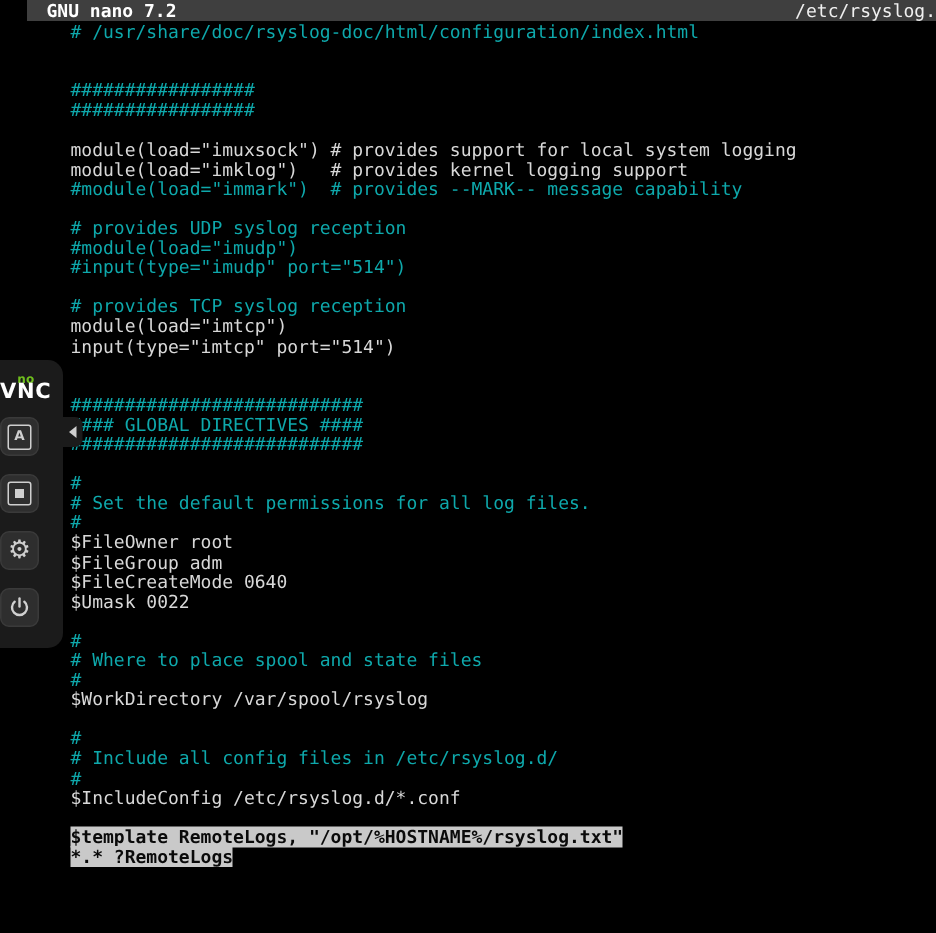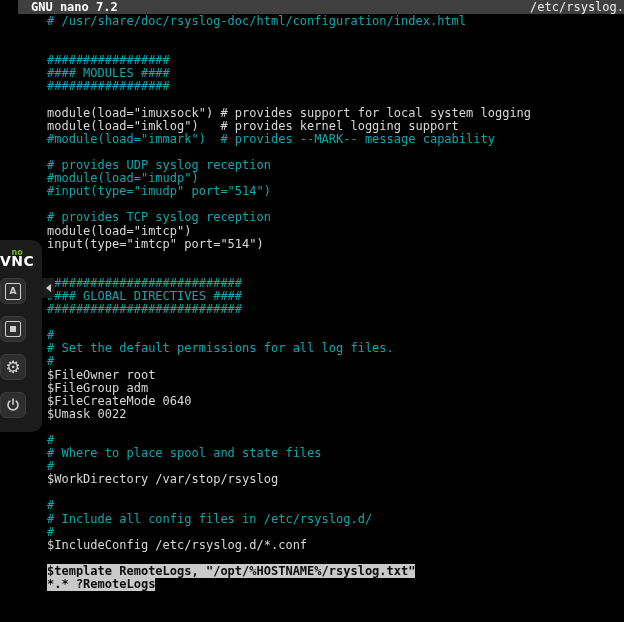--- a/index.html
+++ b/index.html
@@ -99,21 +99,20 @@
   <span class="app">GNU nano 7.2</span>
   <span class="file">/etc/rsyslog.</span>
 </div>
 
 <div class="editor">
   <div>
       <div class="line comment"># /usr/share/doc/rsyslog-doc/html/configuration/index.html</div>
       <div class="line blank"> </div>
       <div class="line blank"> </div>
       <div class="line comment">#################</div>
-      <div class="line comment">#### MODULES ####</div>
       <div class="line comment">#################</div>
       <div class="line blank"> </div>
       <div class="line code">module(load="imuxsock") # provides support for local system logging</div>
       <div class="line code">module(load="imklog")   # provides kernel logging support</div>
       <div class="line comment">#module(load="immark")  # provides --MARK-- message capability</div>
       <div class="line blank"> </div>
       <div class="line comment"># provides UDP syslog reception</div>
       <div class="line comment">#module(load="imudp")</div>
       <div class="line comment">#input(type="imudp" port="514")</div>
       <div class="line blank"> </div>
@@ -130,21 +129,21 @@
       <div class="line comment"># Set the default permissions for all log files.</div>
       <div class="line comment">#</div>
       <div class="line code">$FileOwner root</div>
       <div class="line code">$FileGroup adm</div>
       <div class="line code">$FileCreateMode 0640</div>
       <div class="line code">$Umask 0022</div>
       <div class="line blank"> </div>
       <div class="line comment">#</div>
       <div class="line comment"># Where to place spool and state files</div>
       <div class="line comment">#</div>
-      <div class="line code">$WorkDirectory /var/stop/rsyslog</div>
+      <div class="line code">$WorkDirectory /var/spool/rsyslog</div>
       <div class="line blank"> </div>
       <div class="line comment">#</div>
       <div class="line comment"># Include all config files in /etc/rsyslog.d/</div>
       <div class="line comment">#</div>
       <div class="line code">$IncludeConfig /etc/rsyslog.d/*.conf</div>
       <div class="line blank"> </div>
       <div class="line sel"><span class="selspan">$template RemoteLogs, "/opt/%HOSTNAME%/rsyslog.txt"</span></div>
       <div class="line sel"><span class="selspan">*.* ?RemoteLogs</span></div>
     </div>
 </div>

